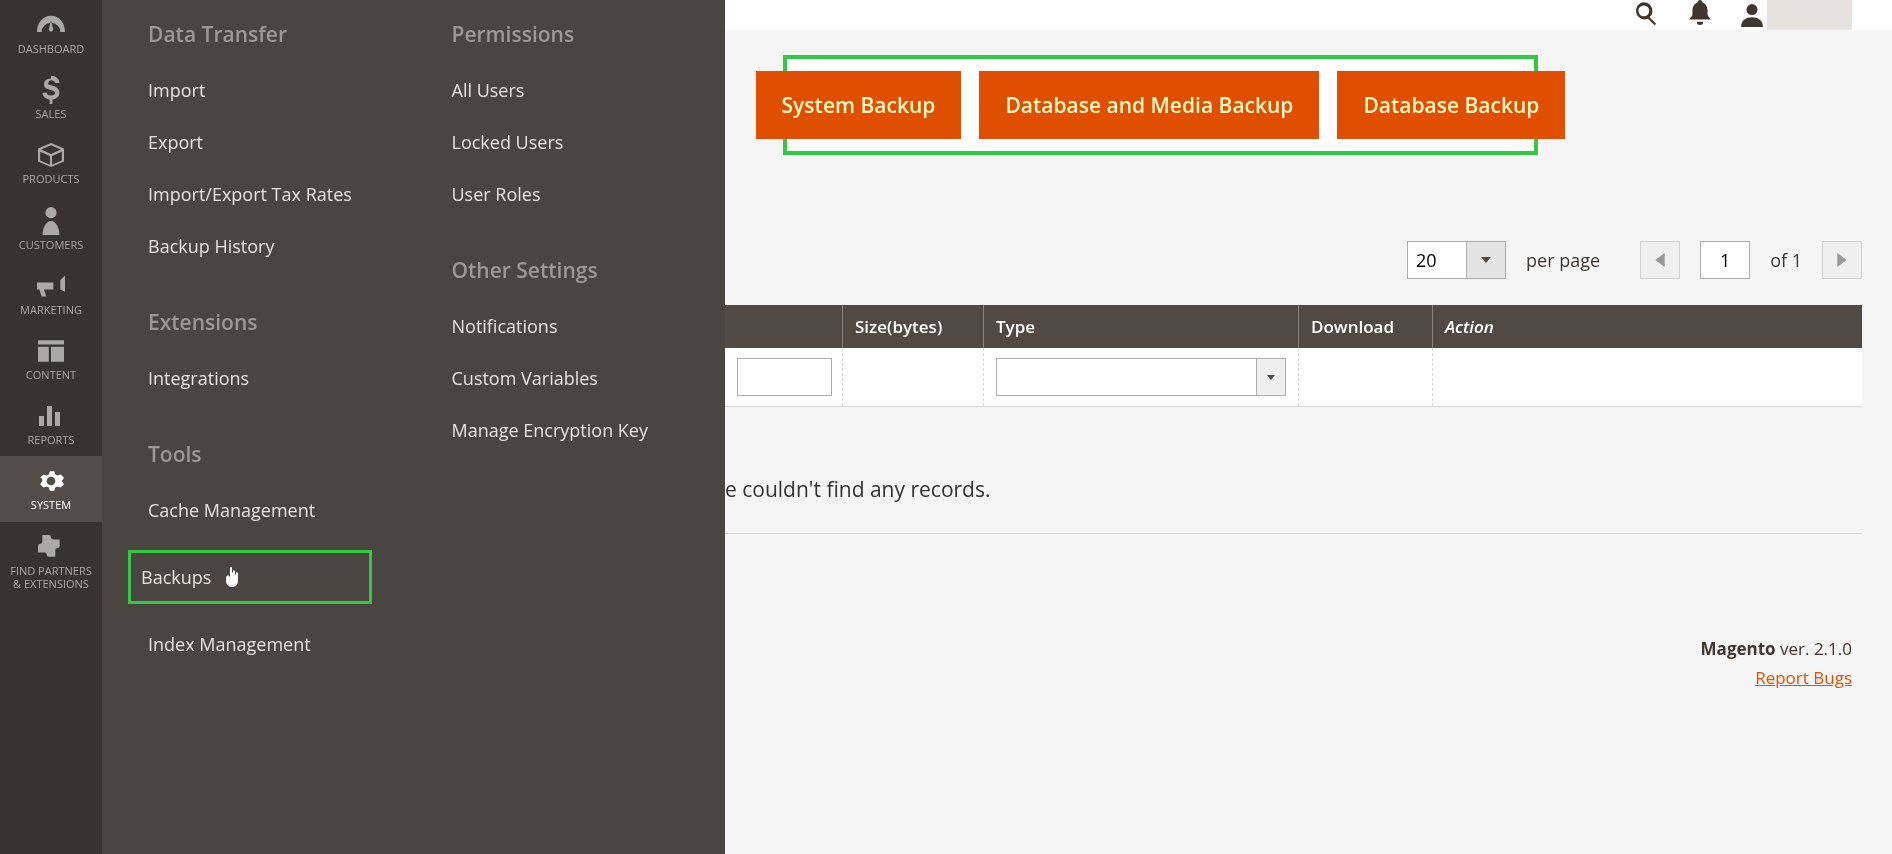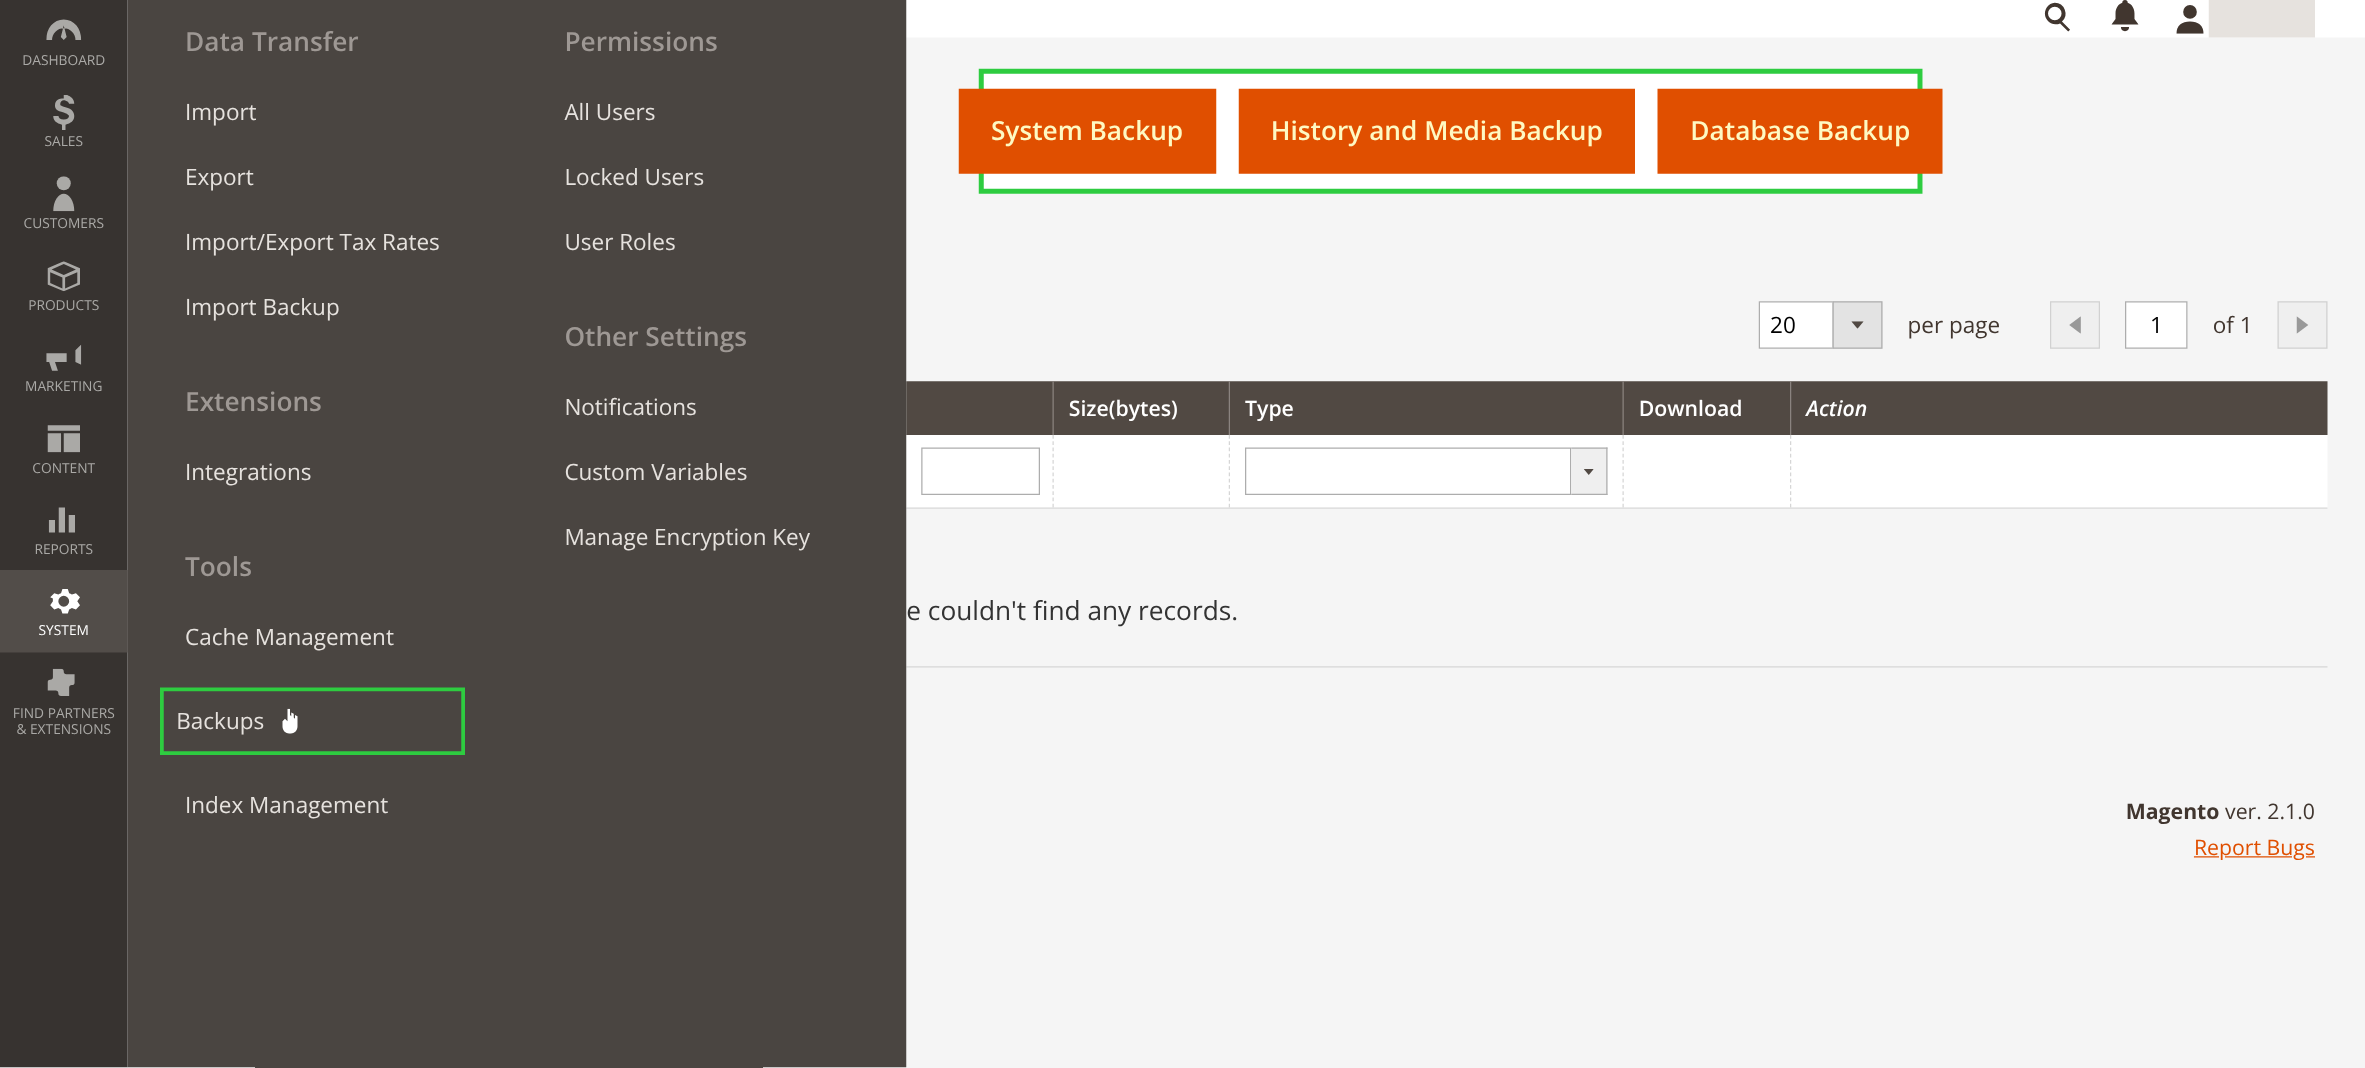--- a/index.html
+++ b/index.html
@@ -304,34 +304,34 @@
   <div class="sidebar-item">
     <span class="icon-wrap">
       <svg width="18" height="28" viewBox="0 0 12 20">
           <path d="M6 0v2C3 2 1 3 1 6c0 2 1 3 5 4 3 1 3 2 3 2 0 1-1 2-3 2s-3-1-3-2H0c0 3 2 4 5 5v3h2v-3c3-1 5-2 5-5 0-2-1-4-5-5-3-1-3-1-3-2 0-1 1-2 2-2s3 1 3 2h3c0-3-2-4-4-5V0z"></path>
         </svg>
     </span>
     <span>SALES</span>
   </div>
   <div class="sidebar-item">
     <span class="icon-wrap">
+      <svg width="26" height="24" viewBox="0 0 24 22">
+          <path d="M12 0L0 5v12l12 5 12-5V5zm0 2l9 4-9 4-9-4zm-10 6l9 4v8l-9-4zm20 0v8l-9 4v-8z"></path>
+        </svg>
+    </span>
+    <span>PRODUCTS</span>
+  </div>
+  <div class="sidebar-item">
+    <span class="icon-wrap">
       <svg width="18" height="28" viewBox="0 0 12 20">
           <circle cx="6" cy="4" r="4"></circle>
           <path d="M0 20c0-6 3-10 6-10s6 4 6 10z"></path>
         </svg>
     </span>
     <span>CUSTOMERS</span>
-  </div>
-  <div class="sidebar-item">
-    <span class="icon-wrap">
-      <svg width="26" height="24" viewBox="0 0 24 22">
-          <path d="M12 0L0 5v12l12 5 12-5V5zm0 2l9 4-9 4-9-4zm-10 6l9 4v8l-9-4zm20 0v8l-9 4v-8z"></path>
-        </svg>
-    </span>
-    <span>PRODUCTS</span>
   </div>
   <div class="sidebar-item">
     <span class="icon-wrap">
       <svg width="28" height="22" viewBox="0 0 24 18">
           <path d="M24 0v14l-4-2V4zM0 6h14v6H6l2 6H4L2 12H0z"></path>
         </svg>
     </span>
     <span>MARKETING</span>
   </div>
   <div class="sidebar-item">
@@ -370,21 +370,21 @@
 &amp; EXTENSIONS</span>
   </div>
 </div>
 
 <div class="flyout-menu">
   <div class="flyout-col">
     <div class="flyout-heading">Data Transfer</div>
     <div class="flyout-link">Import</div>
     <div class="flyout-link">Export</div>
     <div class="flyout-link">Import/Export Tax Rates</div>
-    <div class="flyout-link">Import Backup</div>
+    <div class="flyout-link">Backup History</div>
 
     <div class="flyout-heading spacer">Extensions</div>
     <div class="flyout-link">Integrations</div>
 
     <div class="flyout-heading spacer">Tools</div>
     <div class="flyout-link">Cache Management</div>
     <div class="flyout-link highlighted">
       <span>Backups</span>
       <svg class="cursor-icon" viewBox="0 0 16 20" fill="#fff">
           <path d="M6 0v10l-2-2-2 2v4c0 3 2 6 6 6s6-3 6-6V6l-2-1v3l-1-1V4l-2-1v3l-1-1V0z"></path>
@@ -420,21 +420,21 @@
     <svg width="22" height="24" viewBox="0 0 20 22">
         <circle cx="10" cy="6" r="5"></circle>
         <path d="M0 22c0-6 4-9 10-9s10 3 10 9z"></path>
       </svg>
     <div class="admin-box"></div>
   </span>
 </div>
 
 <div class="action-buttons-wrap">
   <button class="action-btn">System Backup</button>
-  <button class="action-btn">History and Media Backup</button>
+  <button class="action-btn">Database and Media Backup</button>
   <button class="action-btn">Database Backup</button>
 </div>
 
 <div class="pagination-row">
   <input class="pg-select" value="20" style="">
   <div class="pg-select-btn">
     <svg width="10" height="6" viewBox="0 0 10 6" fill="#514943">
         <path d="M0 0h10L5 6z"></path>
       </svg>
   </div>

